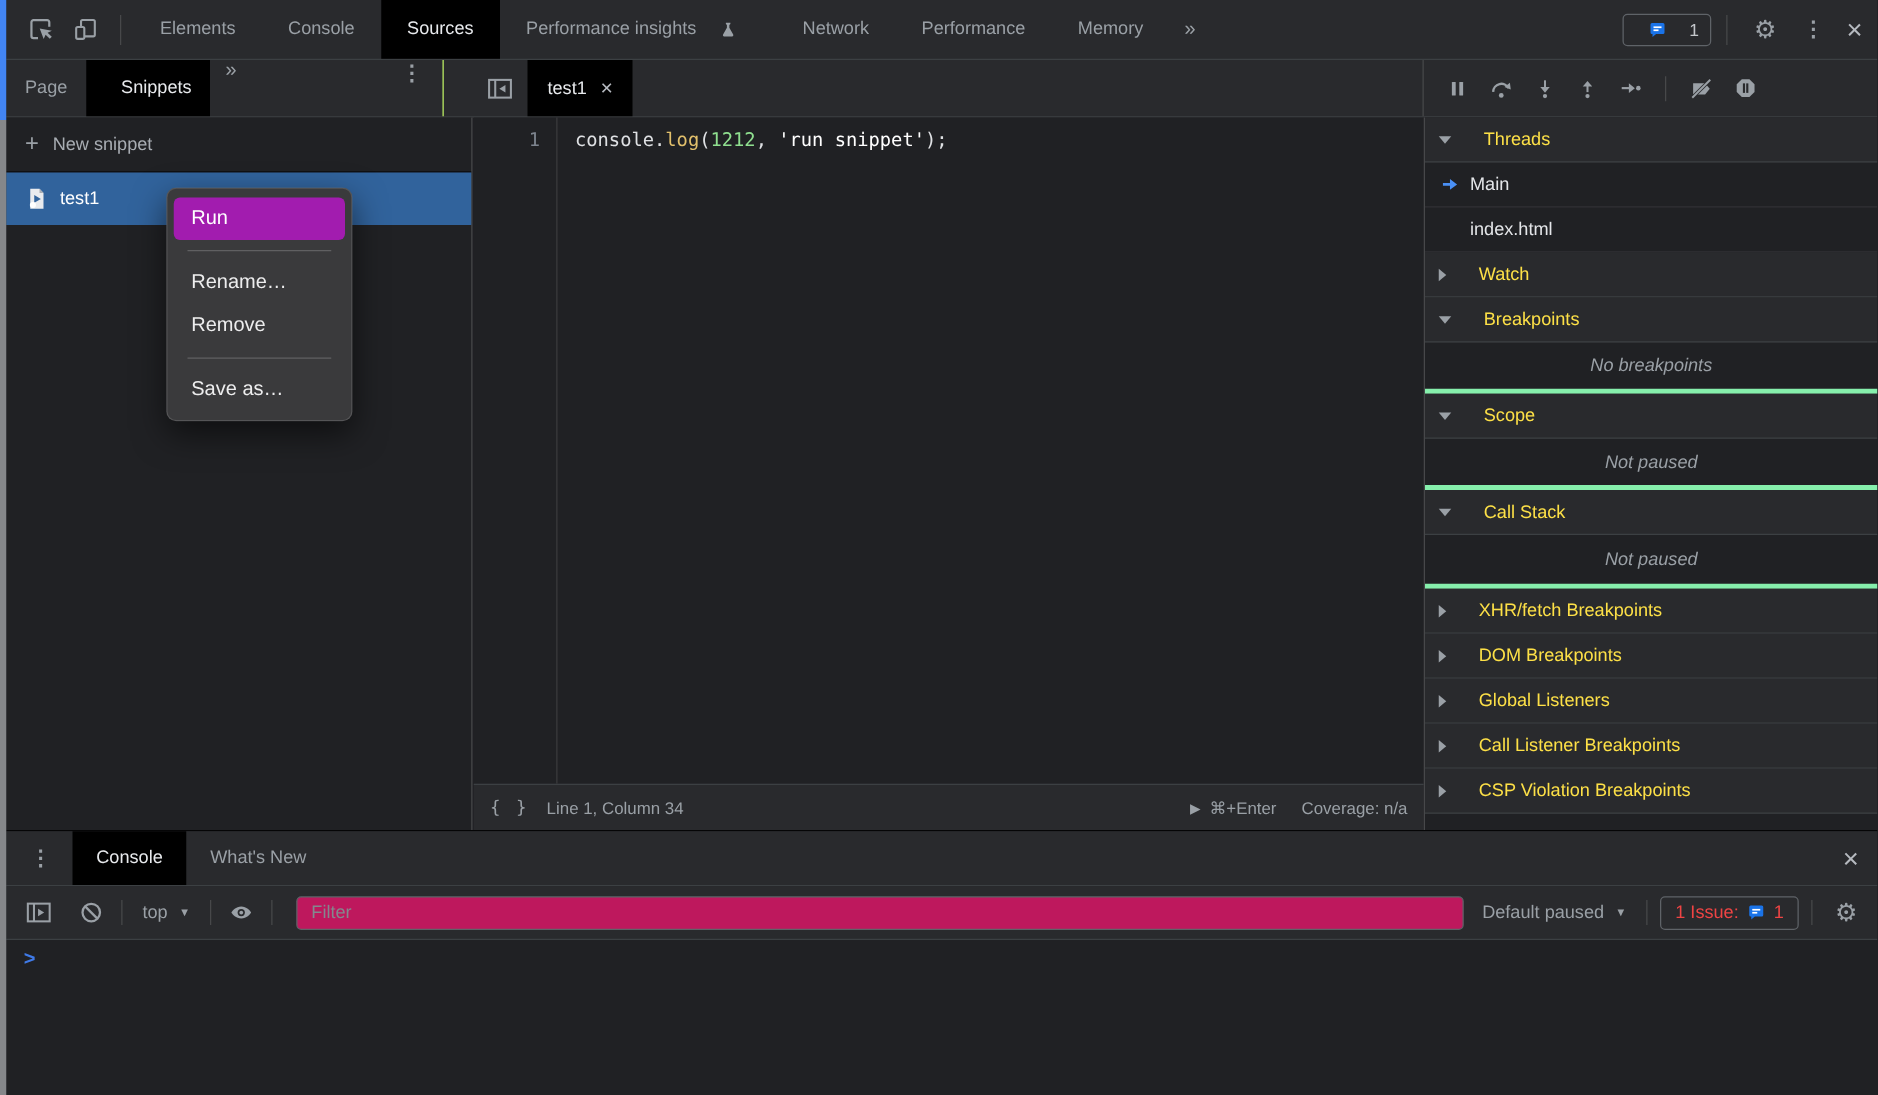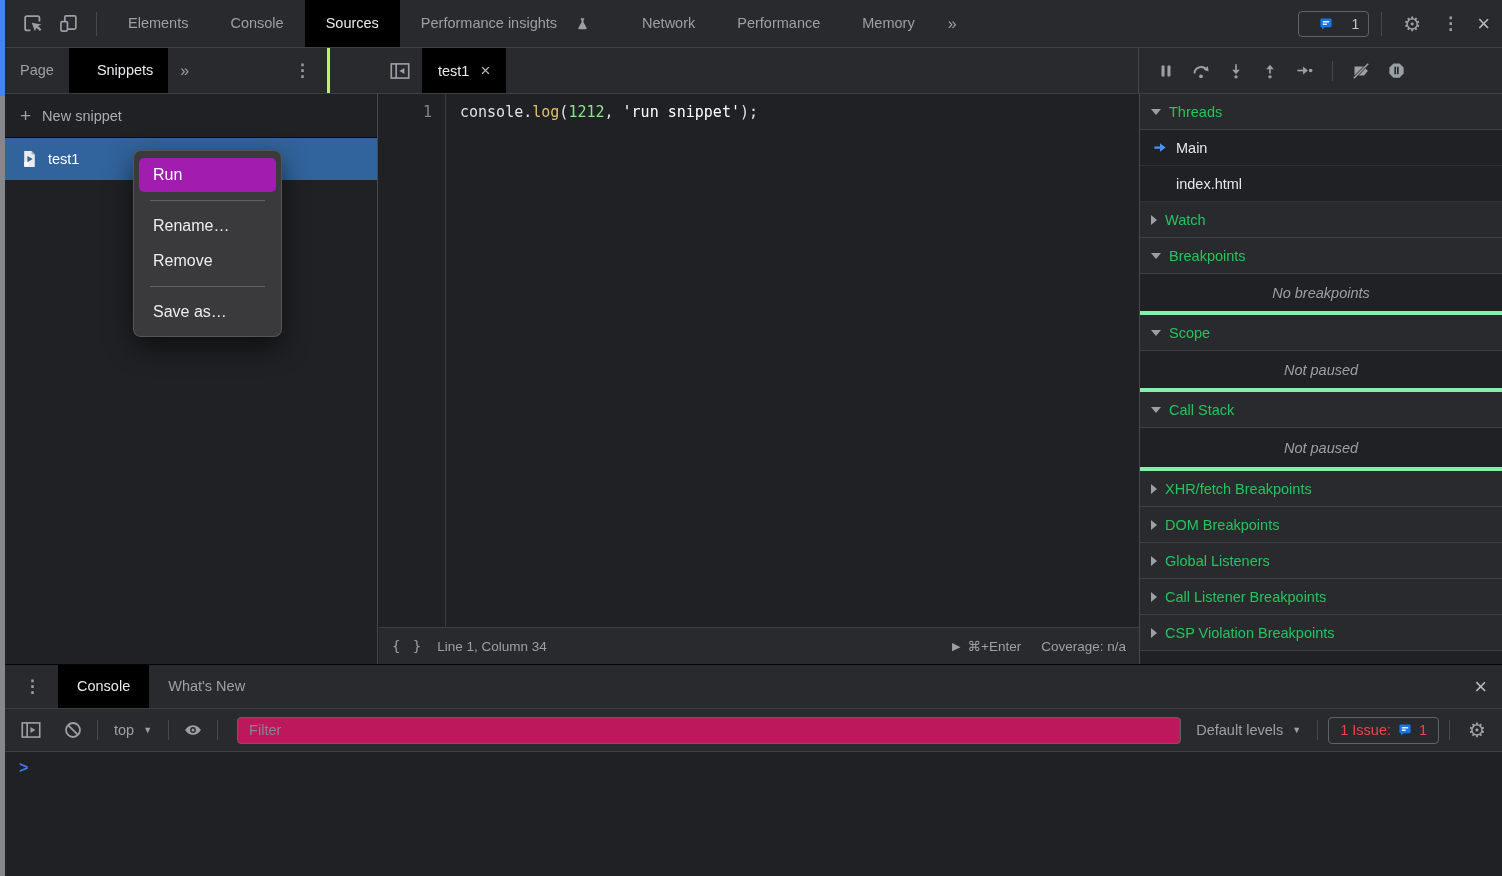--- a/index.html
+++ b/index.html
@@ -22,21 +22,21 @@
   .tab { height:47px; line-height:47px; padding:0 21px; color:#9aa0a6; font-size:14.5px; display:flex; align-items:center; gap:7px; white-space:nowrap; }
   .tab.selected { background:#000; color:#e8eaed; }
   .overflow-glyph { font-size:16px; padding:0 12px; color:#9aa0a6; }
   .issues-badge { height:26px; border:1px solid #5f6368; border-radius:4px; display:flex; align-items:center; gap:7px; padding:0 9px; color:#c4c7cb; font-size:14px; margin-right:2px; }
   .glyph-gear { font-size:20px; padding:0 11px; }
   .glyph-kebab { font-size:17px; font-weight:bold; padding:0 10px; letter-spacing:0; }
   .glyph-close { font-size:22px; padding:0 12px 0 8px; color:#b6bac0; }
 
   
   .subbar { position:absolute; left:0; top:48px; width:100%; height:46px; background:#292a2d; border-bottom:1px solid #3c4043; }
-  .nav-left { position:absolute; left:0; top:0; width:325px; height:45px; border-right:3px solid #bef264; display:flex; align-items:center; }
+  .nav-left { position:absolute; left:0; top:0; width:350px; height:45px; border-right:1px solid #bef264; display:flex; align-items:flex-start; }
   .subtab { height:45px; line-height:45px; padding:0 15px; font-size:14.5px; color:#9aa0a6; }
   .subtab.selected { background:#000; color:#e8eaed;padding-left:28px; }
   .nav-mid { position:absolute; left:374px; top:0; width:760px; height:45px; border-right:1px solid #47484a; display:flex; align-items:center; }
   .file-tab { height:45px; padding:0 16px; background:#000; display:flex; align-items:center; gap:11px; margin-left:10px; }
   .file-tab .t { color:#e8eaed; font-size:14.5px; }
   .file-tab .x { color:#b6bac0; font-size:17px; }
   .nav-right { position:absolute; left:1135px; top:0; right:0; height:45px; display:flex; align-items:center; gap:16px; padding-left:17px; }
 
   
   .left-panel { position:absolute; left:0; top:94px; width:373px; height:570px; border-right:1px solid #47484a; background:#202124; }
@@ -55,21 +55,21 @@
   .gutter { position:absolute; left:0; top:0; width:67px; height:533px; border-right:1px solid #3a3b3d; text-align:right; padding:9px 13px 0 0; font:15px "DejaVu Sans Mono",monospace; color:#7d848e; }
   .code-area { position:absolute; left:68px; top:0; right:0; height:533px; padding:9px 0 0 13px; font:15px "DejaVu Sans Mono",monospace; white-space:pre; color:#dfe1e4; }
   .tk-fn { color:#e2c06c; } .tk-num { color:#8fdf8f; } .tk-str { color:#ffffff; }
   .status { position:absolute; left:0; bottom:0; width:100%; height:37px; background:#292a2d; border-top:1px solid #3c4043; display:flex; align-items:center; font-size:13.5px; color:#9aa0a6; padding:0 13px; }
   .pp-icon { font:14px "DejaVu Sans Mono",monospace; letter-spacing:2px; margin-right:14px; color:#9aa0a6; }
   .run-tri { font-size:11px; margin-right:7px; }
   .coverage { margin-left:20px; }
 
   
   .sidebar { position:absolute; left:1135px; top:94px; width:362px; height:570px; background:#202124; font-size:14.5px; }
-  .sec-h { height:36px; background:#292a2d; border-bottom:1px solid #3c4043; display:flex; align-items:center; padding-left:11px; gap:8px; color:#22c55e; }
+  .sec-h { height:36px; background:#292a2d; border-bottom:1px solid #3c4043; display:flex; align-items:center; padding-left:11px; gap:26px; color:#fde047; }
   .sec-row { height:36px; border-bottom:1px solid #303134; display:flex; align-items:center; padding-left:36px; color:#e4e6e9; gap:9px; }
   .sec-row .arr { margin-left:-24px; }
   .sec-note { height:41px; border-bottom:4px solid #86efac; display:flex; align-items:center; justify-content:center; font-style:italic; color:#9aa0a6; }
   .tri-d { width:0; height:0; border-left:5px solid transparent; border-right:5px solid transparent; border-top:6px solid #9aa0a6; }
   .tri-r { width:0; height:0; border-top:5px solid transparent; border-bottom:5px solid transparent; border-left:6px solid #9aa0a6; }
 
   
   .drawer { position:absolute; left:0; top:664px; width:100%; height:212px; background:#202124; border-top:1px solid #050506; }
   .drawer-tabs { height:44px; background:#292a2d; border-bottom:1px solid #3c4043; display:flex; align-items:center; }
   .drawer-tabs .kebab { font-size:17px; font-weight:bold; padding:0 17px 0 19px; }
@@ -370,21 +370,21 @@
       <span class="icon-btn">
         <svg width="22" height="20" viewBox="0 0 20 20">
             <path fill="currentColor" d="M10 5.2c4.2 0 7.1 3.4 7.9 4.8-.8 1.4-3.7 4.8-7.9 4.8S2.9 11.4 2.1 10C2.9 8.6 5.8 5.2 10 5.2z"></path>
             <circle cx="10" cy="10" r="2.9" fill="#292a2d"></circle>
             <circle cx="10" cy="10" r="1.5" fill="currentColor"></circle>
           </svg>
       </span>
       <span class="vdiv s"></span>
       <input class="filter-input" type="text" placeholder="Filter" style="">
       <span class="levels">
-        <span>Default levels</span>
+        <span>Default paused</span>
         <span class="caret">▼</span>
       </span>
       <span class="vdiv s"></span>
       <span class="issue-box">
         <span>1 Issue:</span>
         <span class="icon-btn">
           <svg width="16" height="16" viewBox="0 0 20 20">
               <path fill="#1a73e8" d="M4.5 3h11A1.5 1.5 0 0 1 17 4.5v8a1.5 1.5 0 0 1-1.5 1.5H8.6L5 17v-3h-.5A1.5 1.5 0 0 1 3 12.5v-8A1.5 1.5 0 0 1 4.5 3z"></path>
               <rect x="6" y="6.4" width="8" height="1.7" fill="#fff"></rect>
               <rect x="6" y="9.4" width="5" height="1.7" fill="#fff"></rect>

